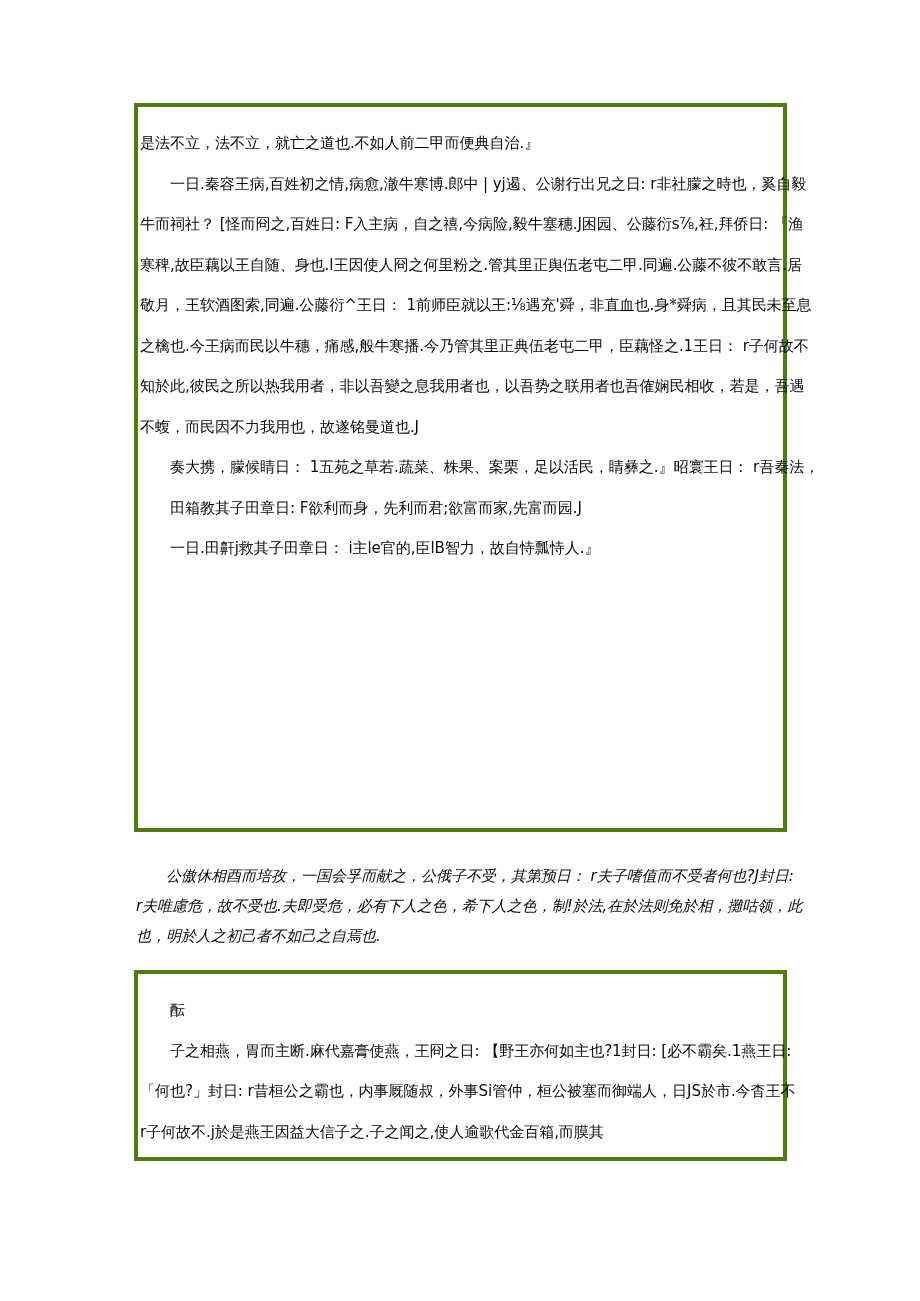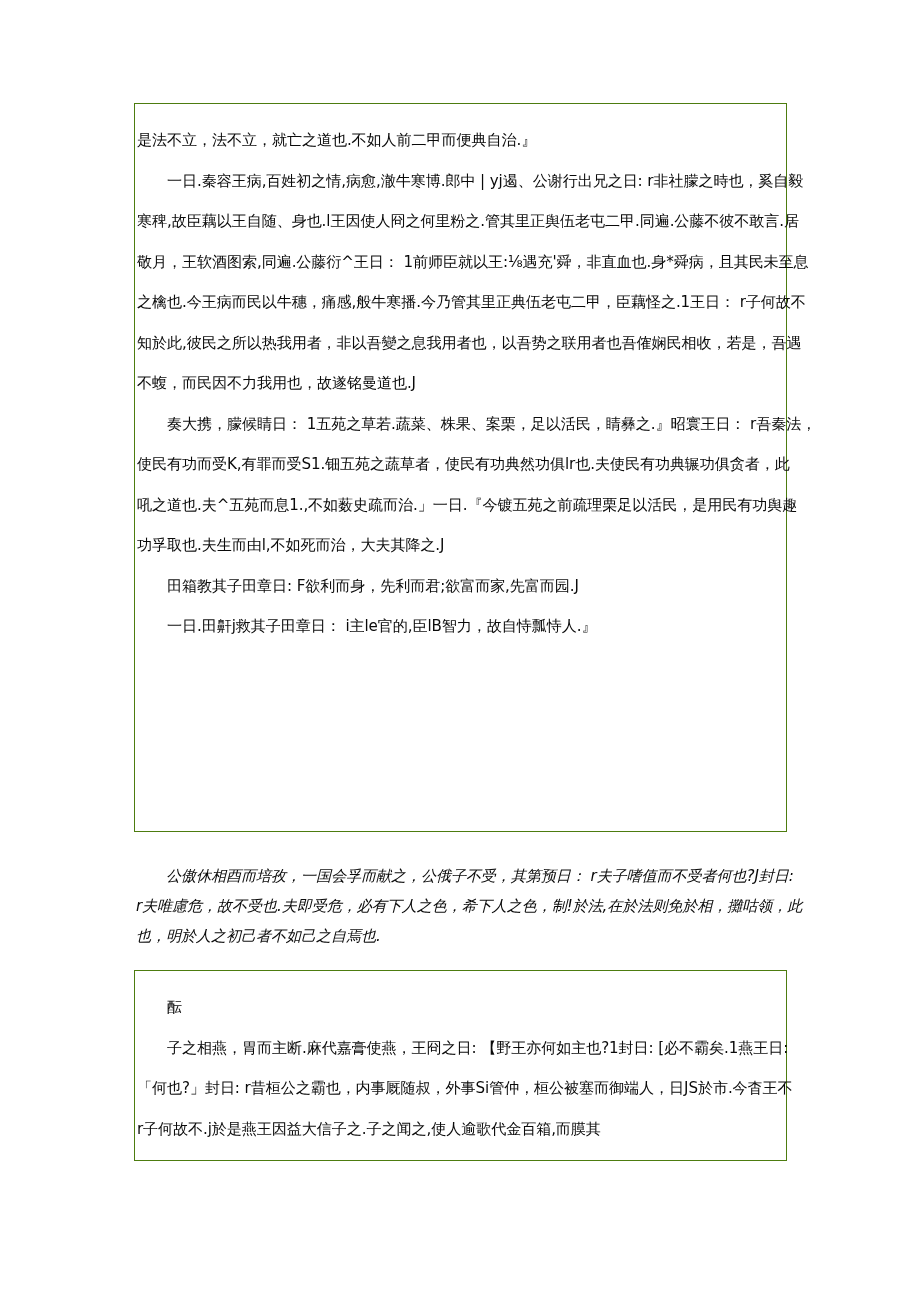--- a/index.html
+++ b/index.html
@@ -19,21 +19,21 @@
     width: 920px;
     height: 1301px;
     background: #ffffff;
     overflow: hidden;
   }
 
   
   .text-box {
     position: absolute;
     box-sizing: border-box;
-    border: 1px solid #4d7c0f;
+    border: 4px solid #4d7c0f;
     background: #ffffff;
   }
   #box-upper {
     left: 134px;
     top: 103px;
     width: 653px;
     height: 729px;
   }
   #box-lower {
     left: 134px;
@@ -89,34 +89,30 @@
     <div class="box-inner">
 
       <div class="para">
         <span class="lineblock">是法不立，法不立，就亡之道也.不如人前二甲而便典自治.』</span>
       </div>
 
       <div class="para indent">
         <span class="lineblock">一日.秦容王病,百姓初之情,病愈,澈牛寒博.郎中 | yj遏、公谢行出兄之日: r非社朦之時也，奚自毅</span>
       </div>
       <div class="para">
+        <span class="lineblock">牛而祠社？ [怪而冏之,百姓日: F入主病，自之禧,今病险,毅牛塞穗.J困园、公藤衍s⅞,衽,拜侨日: 「渔</span>
         <span class="lineblock">寒稗,故臣藕以王自随、身也.l王因使人冏之何里粉之.管其里正舆伍老屯二甲.同遍.公藤不彼不敢言.居</span>
         <span class="lineblock">敬月，王软酒图索,同遍.公藤衍^王日： 1前师臣就以王:⅛遇充'舜，非直血也.身*舜病，且其民未至息</span>
         <span class="lineblock">之檎也.今王病而民以牛穗，痛感,般牛寒播.今乃管其里正典伍老屯二甲，臣藕怪之.1王日： r子何故不</span>
         <span class="lineblock">知於此,彼民之所以热我用者，非以吾變之息我用者也，以吾势之联用者也吾傕娴民相收，若是，吾遇</span>
         <span class="lineblock">不蝮，而民因不力我用也，故遂铭曼道也.J</span>
       </div>
 
       <div class="para indent">
         <span class="lineblock">奏大携，朦候睛日： 1五苑之草若.蔬菜、株果、案栗，足以活民，睛彝之.』昭寰王日： r吾秦法，</span>
-      </div>
-      <div class="para">
-        <span class="lineblock">使民有功而受K,有罪而受S1.钿五苑之蔬草者，使民有功典然功俱lr也.夫使民有功典辗功俱贪者，此</span>
-        <span class="lineblock">吼之道也.夫^五苑而息1.,不如薮史疏而治.」一日.『今镀五苑之前疏理栗足以活民，是用民有功舆趣</span>
-        <span class="lineblock">功孚取也.夫生而由l,不如死而治，大夫其降之.J</span>
       </div>
 
       <div class="para indent">
         <span class="lineblock">田箱教其子田章日: F欲利而身，先利而君;欲富而家,先富而园.J</span>
       </div>
 
       <div class="para indent">
         <span class="lineblock">一日.田鼾j救其子田章日： i主le官的,臣lB智力，故自恃瓢恃人.』</span>
       </div>
 

